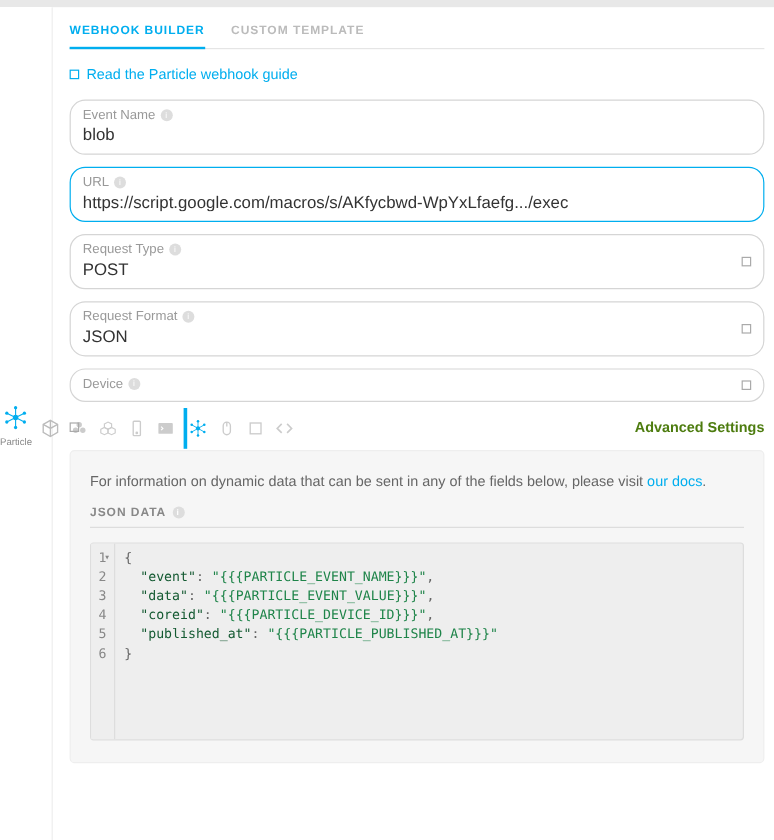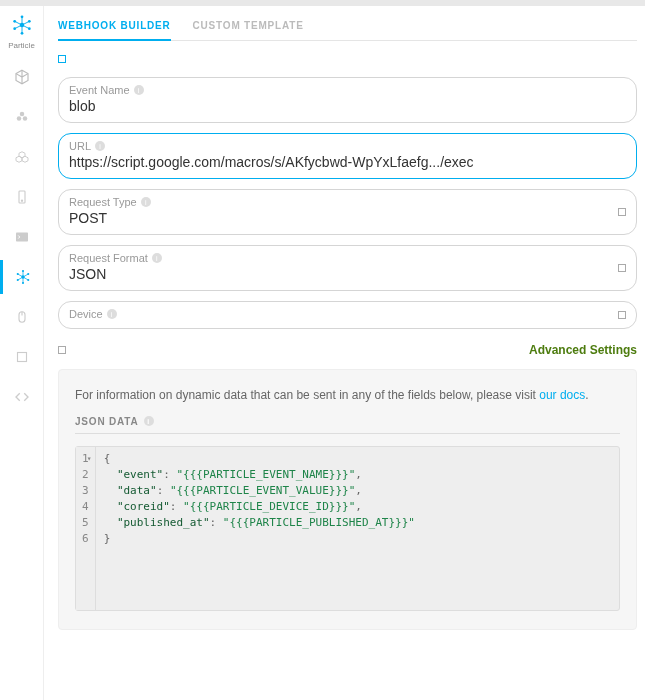--- a/index.html
+++ b/index.html
@@ -16,21 +16,21 @@
       display: flex;
       height: 100%;
       background: #fff;
       border-top: 6px solid #e8e8e8;
     }
     .sidebar {
       width: 44px;
       background: #fff;
       border-right: 1px solid #eee;
       display: flex;
-      flex-direction: column;
+      flex-direction: row;
       align-items: center;
       padding-top: 8px;
       gap: 6px;
     }
     .sidebar .logo-block { text-align: center; margin-bottom: 4px; }
     .sidebar .logo-label { font-size: 8px; color: #888; margin-top: 2px; }
     .sidebar-item {
       width: 44px; height: 34px;
       display: flex; align-items: center; justify-content: center;
       color: #bbb; font-size: 16px; cursor: pointer;
@@ -248,20 +248,21 @@
   </div>
 
   <div class="main">
     <div class="tabs">
       <div class="tab active">WEBHOOK BUILDER</div>
       <div class="tab">CUSTOM TEMPLATE</div>
     </div>
 
     <div class="guide-link">
       <span class="sq"></span>
+      <span>Read the Particle webhook guide</span>
     </div>
 
     <div class="field-group">
       <div class="field-label">
         <span>Event Name</span>
         <span class="info-ic">i</span>
       </div>
       <input class="field-value" value="blob" style="">
     </div>
 

